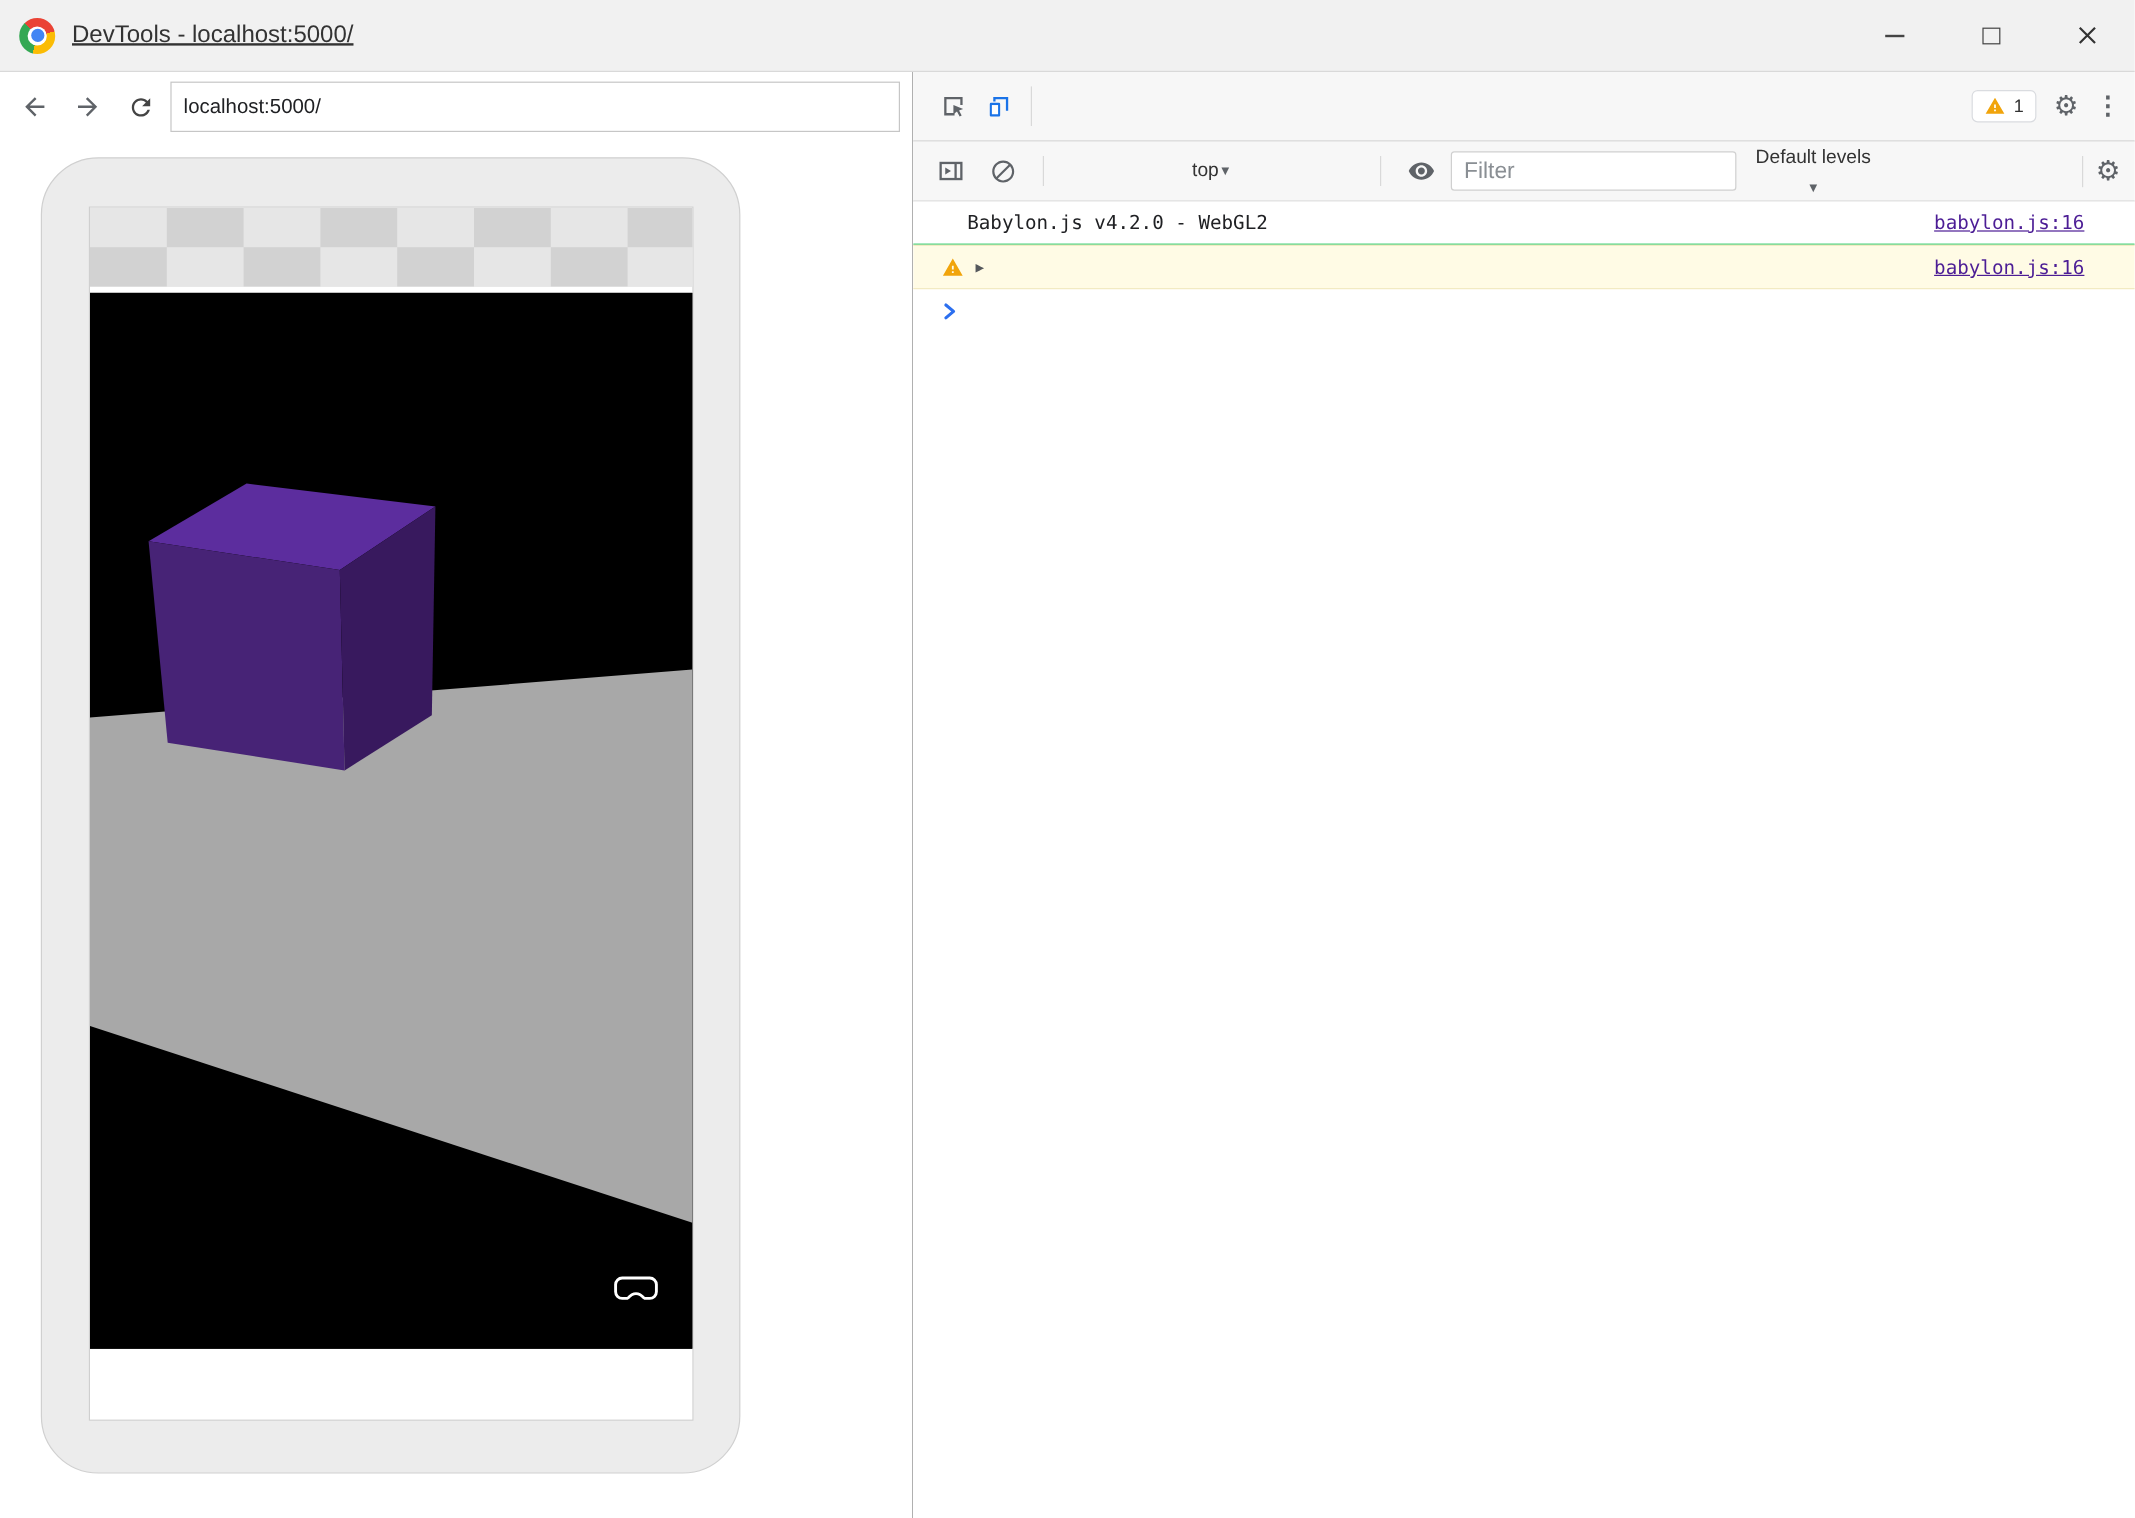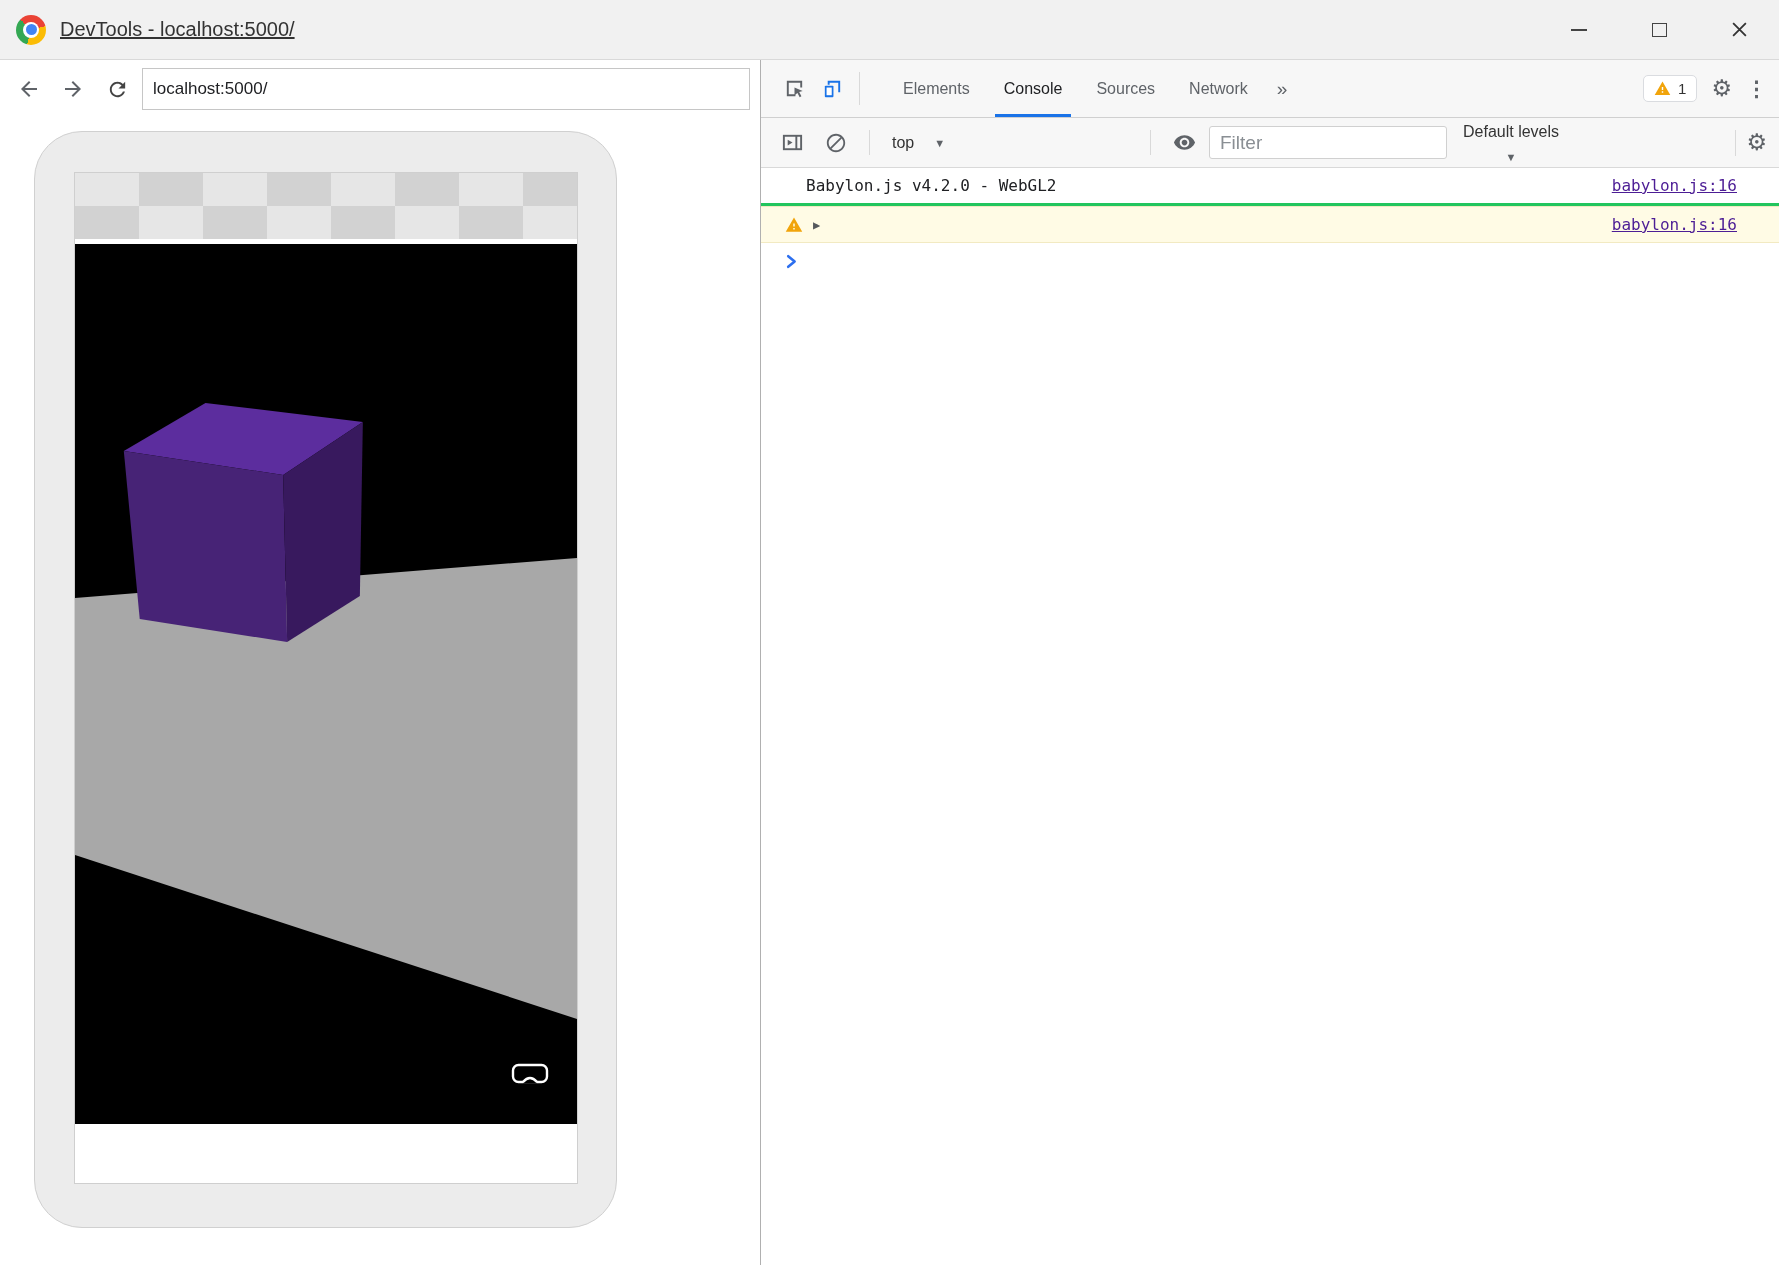--- a/index.html
+++ b/index.html
@@ -92,36 +92,36 @@
   }
   .glyph-icon { font-size: 23px; color: #5f6368; line-height: 1; }
   .kebab { font-size: 21px; color: #5f6368; letter-spacing: 0; line-height: 1; font-weight: bold; }
 
   .console-toolbar {
     flex: 0 0 50px; height: 50px;
     background: #f7f7f7; border-bottom: 1px solid #d9d9d9;
     display: flex; align-items: center; gap: 6px; padding: 0 12px;
   }
   .ctx-dropdown {
-    width: 252px; display: flex; align-items: center; justify-content: flex-start;
-    padding: 0 8px; font-size: 16px; color: #333; gap: 20px;
+    width: 252px; display: flex; align-items: center; justify-content: center;
+    padding: 0 8px; font-size: 16px; color: #333;
   }
   .caret { font-size: 11px; color: #5f6368; }
   .filter-input {
     width: 238px; height: 33px; border: 1px solid #d0d0d0; border-radius: 3px;
     padding: 0 10px; font-size: 19px; color: #202124; background: #fff;
     font-family: "Liberation Sans", sans-serif; outline: none;
   }
   .filter-input::placeholder { color: #8a8f94; }
   .levels-dropdown { display: flex; align-items: center; gap: 10px; font-size: 16px; color: #333; padding: 0 10px; flex-direction: column; }
   .toolbar-gear-right { margin-left: auto; display: flex; align-items: center; }
 
   
   .console-area { flex: 1; overflow: hidden; font-family: "DejaVu Sans Mono", monospace; font-size: 16px; background: #fff; }
-  .msg-row { display: flex; align-items: center; padding: 8px 42px 8px 24px; border-bottom: 3px solid #22c55e; }
+  .msg-row { display: flex; align-items: center; padding: 8px 42px 8px 24px; border-bottom: 1px solid #22c55e; }
   .msg-row.info { padding-left: 45px; }
   .msg-text { color: #202124; white-space: nowrap; }
   .msg-source { margin-left: auto; padding-left: 24px; color: #4c1d95; text-decoration: underline; white-space: nowrap; cursor: pointer; }
   .msg-row.warning { background: #fffbe5; border-top: 1px solid #f2eac2; border-bottom: 1px solid #f2eac2; }
   .msg-row.warning .msg-text { color: #5c4708; }
   .warn-tri { flex: 0 0 auto; margin-right: 10px; display: flex; }
   .expand-arrow { color: #55585c; font-size: 12px; margin-right: 8px; flex: 0 0 auto; }
   .prompt-row { display: flex; align-items: center; padding: 11px 0 0 24px; }
 </style>
 </head>
@@ -205,37 +205,20 @@
         </div>
         <div class="tool-icon">
           <svg width="23" height="23" viewBox="0 0 24 24">
             <path fill="#1a73e8" d="M7 4h13v12h-2V6H9v2H7V4z"></path>
             <rect x="4" y="9" width="9" height="12" rx="1" fill="#1a73e8"></rect>
             <rect x="5.8" y="11" width="5.4" height="8" fill="#fff"></rect>
           </svg>
         </div>
         <div class="vsep"></div>
 
-        <div class="tabs">
-          <div class="tab">
-              <span>Elements</span>
-            </div>
-          <div class="tab active">
-              <span>Console</span>
-            </div>
-          <div class="tab">
-              <span>Sources</span>
-            </div>
-          <div class="tab">
-              <span>Network</span>
-            </div>
-          <div class="more-tabs">
-              <span>»</span>
-            </div>
-        </div>
 
         <div class="toolbar-right">
           <div class="warn-badge">
             <svg width="17" height="17" viewBox="0 0 24 24">
                 <path fill="#f1a40b" d="M1 21h22L12 2 1 21zm12-3h-2v-2h2v2zm0-4h-2v-4h2v4z"></path>
               </svg>
             <span>1</span>
           </div>
           <div class="glyph-icon"><span>⚙</span></div>
           <div class="kebab"><span>⋮</span></div>

